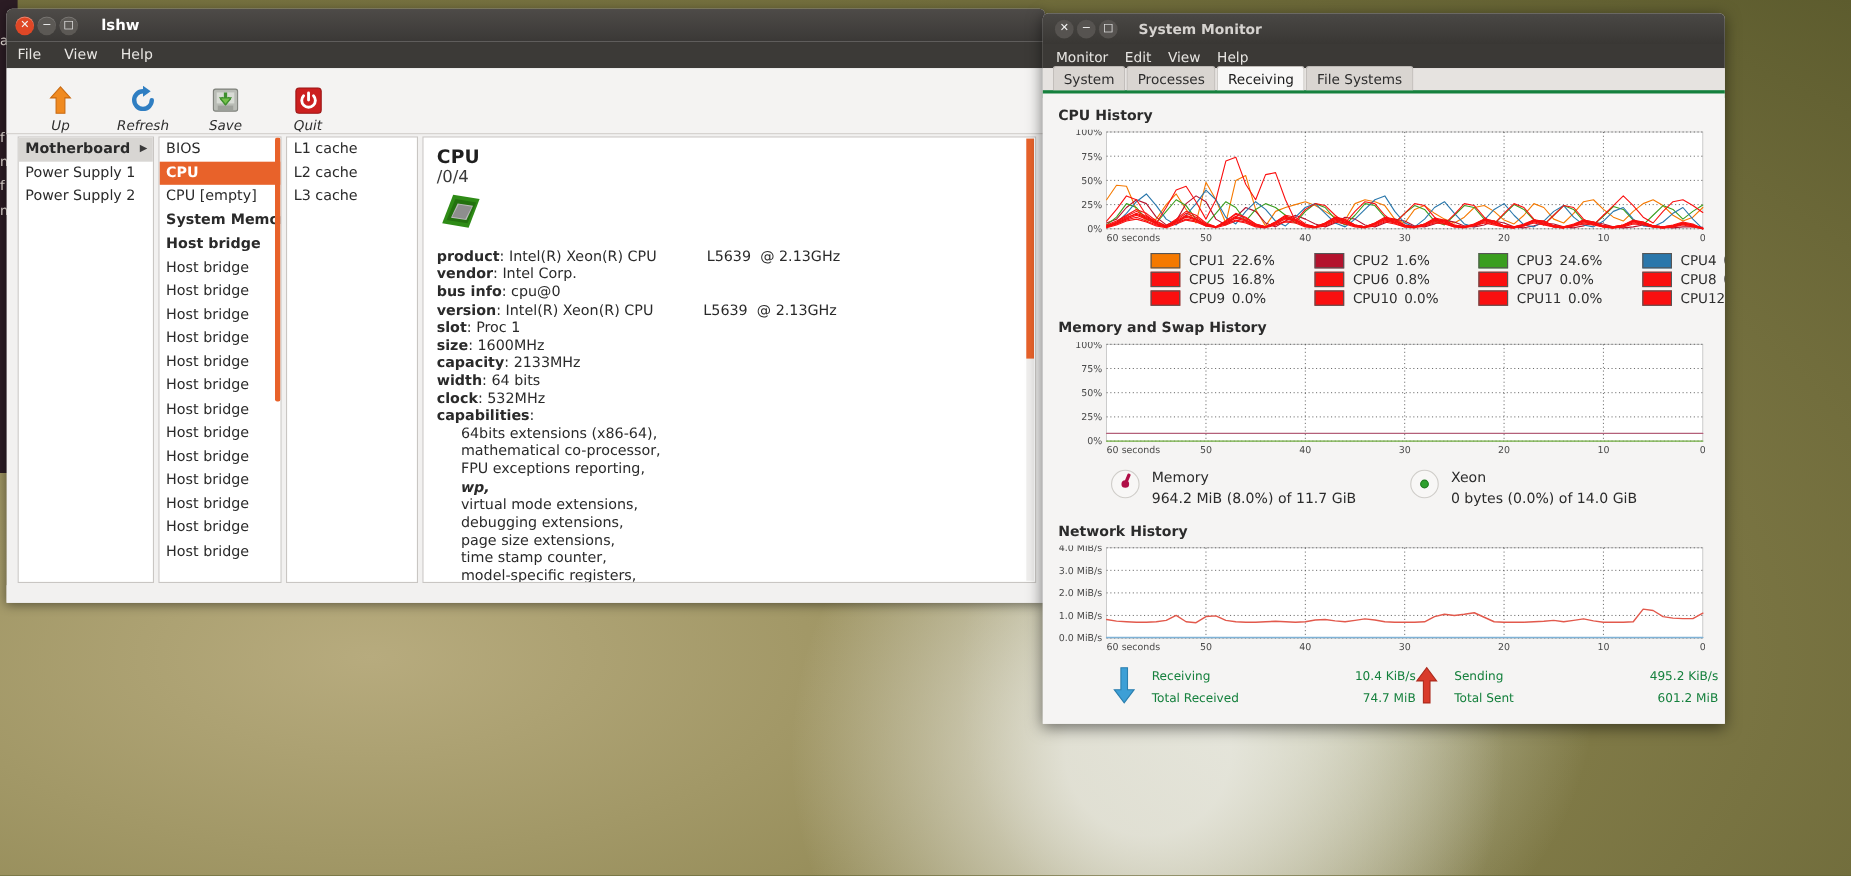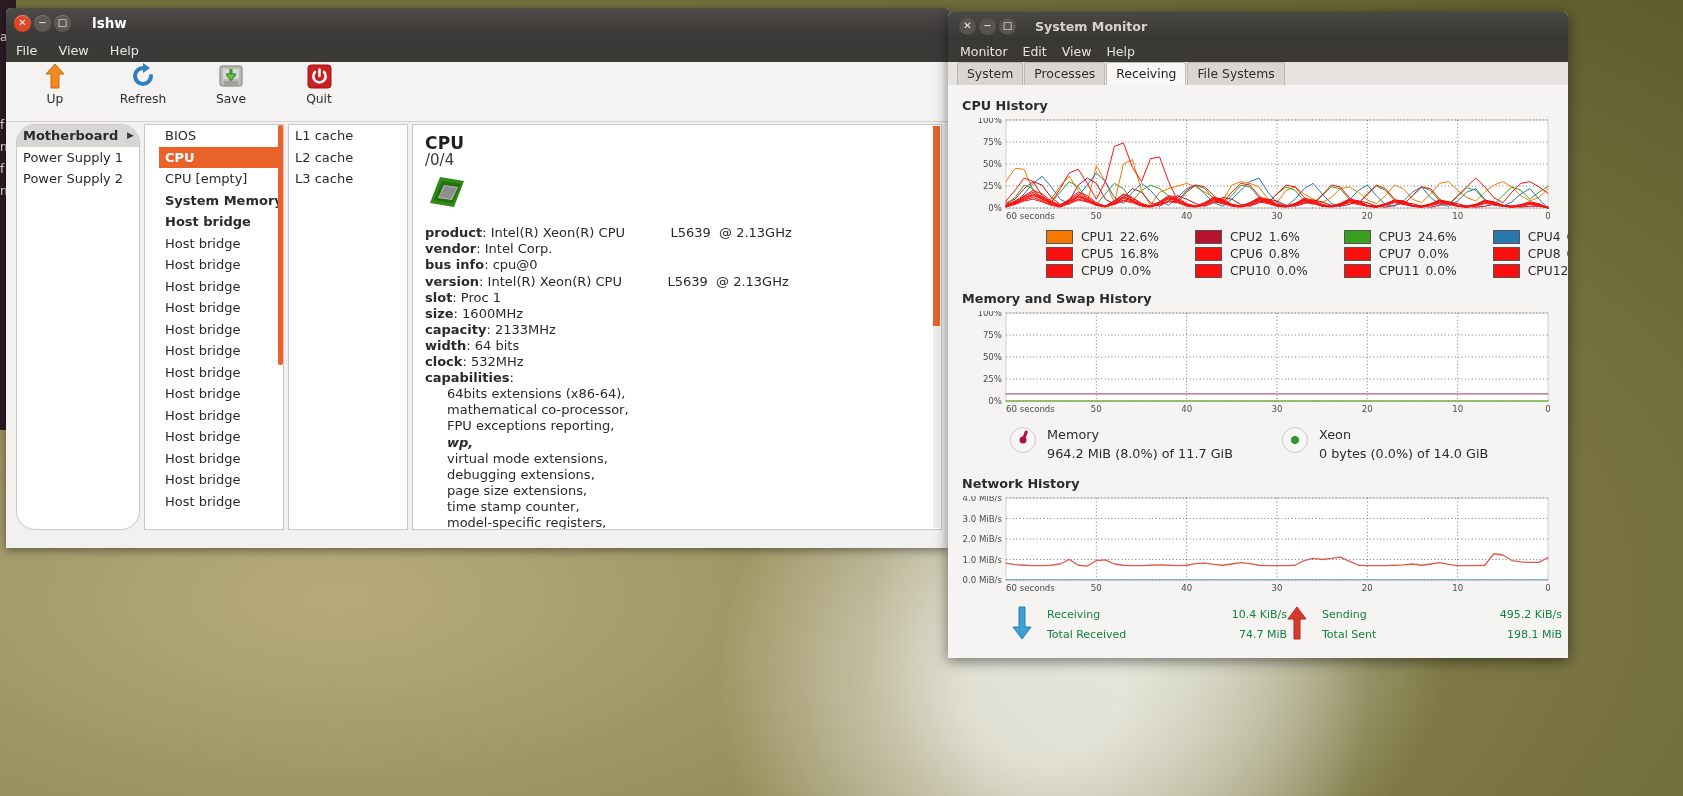--- a/index.html
+++ b/index.html
@@ -63,38 +63,38 @@
     height: 24px;
     background: #3c3a37;
     display: flex; align-items: center;
     padding-left: 10px; gap: 21px;
     color: #e9e7e4; font-size: 12.8px;
   }
   #lshw-menubar span { cursor: default; }
   #lshw-toolbar {
     height: 60px; background: #f4f3f2;
     border-bottom: 1px solid #d3d0cd;
-    display: flex; align-items: flex-start; padding-left: 18px; gap: 26px;
+    display: flex; align-items: flex-end; padding-left: 18px; gap: 13px; font-style: italic;
   }
   .tbtn { width: 62px; text-align: center; font-size: 12.3px; color: #2e2e2e; }
   .tbtn .glyph { height: 28px; display:flex; align-items:center; justify-content:center; margin-bottom: 2px; }
   .tbtn .label { display: block; }
 
   
   #lshw-body {
     position: absolute; left: 10px; top: 116px; right: 8px; bottom: 18px;
     display: flex; gap: 4px;
   }
   .pane {
     background: #ffffff;
     border: 1px solid #c9c6c3;
     overflow: hidden; position: relative;
   }
-  #pane1 { width: 124px; border-radius: 19px; }
-  #pane2 { width: 140px; padding-left: 14px; }
+  #pane1 { width: 124px; }
+  #pane2 { width: 112px; }
   #pane3 { width: 120px; }
   #pane4 { flex: 1; }
   .tree-item {
     height: 21.5px; line-height: 21.5px;
     padding-left: 6px; font-size: 13px; color: #2a2a2a;
     white-space: nowrap; overflow: hidden;
     display: flex; align-items: center; justify-content: space-between;
   }
   .tree-item.bold { font-weight: bold; }
   .tree-item.sel-grey { background: #d8d6d3; font-weight: bold; }
@@ -150,22 +150,22 @@
   }
   .wbtn.dim { background: #565350; }
   #sysmon-title { color: #d6d3d0; font-weight: bold; font-size: 12.6px; margin-left: 16px; }
   #sysmon-menubar {
     height: 22px; background: #3b3936;
     display: flex; align-items: center; padding-left: 12px; gap: 15px;
     color: #e7e5e2; font-size: 12.5px;
   }
   #sysmon-tabs {
     height: 27px; background: #e6e3e0;
-    border-bottom: 3px solid #15803d;
-    display: flex; padding-left: 9px; gap: 1px;
+    border-bottom: 7px solid #15803d;
+    display: flex; align-items: flex-end; padding-left: 9px; gap: 1px;
   }
   .tab {
     padding: 3px 9px 3px 9px; font-size: 12.4px; color: #2d2d2d;
     background: #d9d5d1; border: 1px solid #bcb8b4; border-bottom: none;
     border-radius: 3px 3px 0 0; line-height: 15px;
   }
   .tab.active { background: #f8f7f6; color: #1c1c1c; border-color: #c0bcb8; }
   #sysmon-content {
     position: absolute; left: 0; right: 0; top: 73px; bottom: 0;
     background: #f5f4f3; padding: 9px 14px 0 14px;
@@ -656,20 +656,20 @@
             <path d="M12 2 L21 14 L15 14 L15 34 L9 34 L9 14 L3 14 Z" fill="#d93b2b" stroke="#ad2a1d"></path>
           </svg>
         </div>
         <div class="net-texts">
           <div class="net-names">
             <div class="net-line">Sending</div>
             <div class="net-line">Total Sent</div>
           </div>
           <div class="net-nums">
             <div class="net-line">495.2 KiB/s</div>
-            <div class="net-line">198.1 MiB</div>
+            <div class="net-line">601.2 MiB</div>
           </div>
         </div>
       </div>
     </div>
 
   </div>
 </div>
 
 </body></html>

